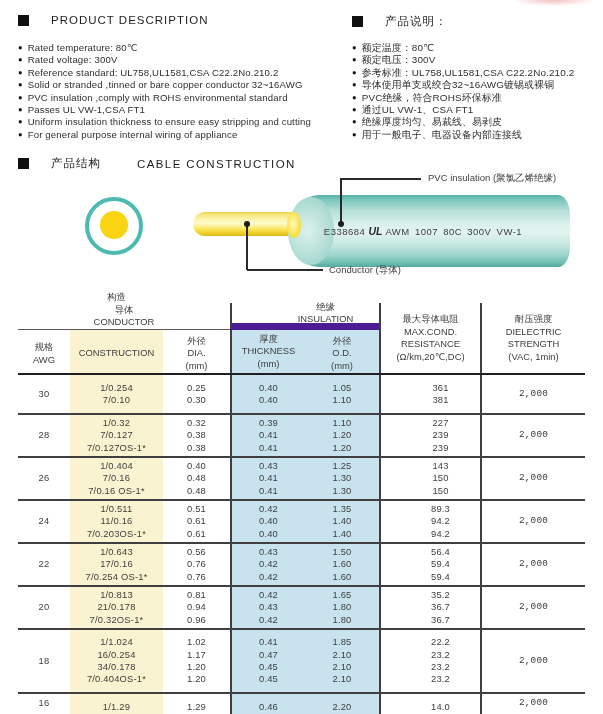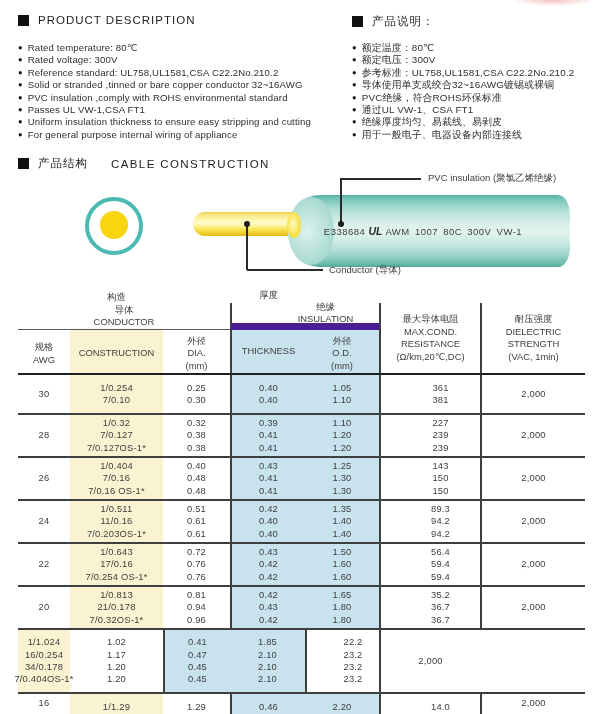--- a/index.html
+++ b/index.html
@@ -9,21 +9,21 @@
     --insulation-col-bg:#c9e3ee;
     --line-dark:#3f3f3f;
     --text-main:#353535;
   }
   html,body{margin:0;padding:0;background:#fff;}
   .page{
     position:relative;width:603px;height:714px;overflow:hidden;background:#ffffff;
     font-family:"Liberation Sans","DejaVu Sans",sans-serif;color:var(--text-main);
   }
   
-  .sec-title{position:absolute;display:flex;align-items:center;gap:9px;
+  .sec-title{position:absolute;display:flex;align-items:center;gap:22px;
     font-size:11.5px;letter-spacing:1px;color:#1d1d1d;}
   .sq{width:11px;height:11px;background:#101010;flex:0 0 auto;}
   .bullet-list{position:absolute;margin:0;padding:0;list-style:none;}
   .bullet-list li{display:flex;align-items:flex-start;line-height:12.4px;
     font-size:9.6px;color:#2f2f2f;letter-spacing:.15px;white-space:nowrap;}
   .bullet-list .b{font-size:7.5px;line-height:12.4px;margin-right:5px;color:#111;}
   #list-en{top:42px;left:18px;}
   #list-zh{top:42px;left:352px;}
   #list-zh li{font-size:9.9px;}
   .smudge{position:absolute;top:0;right:10px;width:78px;height:6px;
@@ -64,37 +64,37 @@
   .spec-table{position:absolute;left:18px;top:303px;width:567px;font-size:9.4px;color:#3d3d3d;}
   .thead{display:grid;grid-template-columns:52px 93px 67px 75px 74px 101px 105px;
     grid-template-rows:27px 43px;border-bottom:2.5px solid #1f1f1f;}
   .thead>div{display:flex;flex-direction:column;align-items:center;justify-content:center;
     text-align:center;box-sizing:border-box;line-height:12.5px;}
   .gh-conductor{grid-column:1/4;grid-row:1;border-bottom:1px solid #5a5a5a;}
   .gh-insulation{grid-column:4/6;grid-row:1;border-bottom:7px solid #4c1d95;border-left:2px solid var(--line-dark);padding-left:40px;}
   .h-awg{grid-column:1;grid-row:2;justify-content:flex-start;padding-top:4px;}
   .h-const{grid-column:2;grid-row:2;background:var(--construction-col-bg);justify-content:flex-start;padding-top:4px;gap:44px;}
   .h-dia{grid-column:3;grid-row:2;justify-content:flex-start;padding-top:4px;}
-  .h-thick{grid-column:4;grid-row:2;background:var(--insulation-col-bg);border-left:2px solid var(--line-dark);justify-content:flex-start;padding-top:0;gap:44px;}
+  .h-thick{grid-column:4;grid-row:2;background:var(--insulation-col-bg);border-left:2px solid var(--line-dark);justify-content:flex-start;padding-top:0;}
   .h-od{grid-column:5;grid-row:2;background:var(--insulation-col-bg);justify-content:flex-start;padding-top:4px;}
   .h-res{grid-column:6;grid-row:1/3;border-left:2px solid var(--line-dark);}
   .h-diel{grid-column:7;grid-row:1/3;border-left:2px solid var(--line-dark);}
   .rowgroup{display:grid;grid-template-columns:52px 93px 67px 75px 74px 101px 105px;}
   .rowgroup + .rowgroup{border-top:2px solid var(--line-dark);}
   .rowgroup{height:41px;}
   .rowgroup.lines-2{height:38px;}
   .rowgroup.lines-4{height:62px;}
   .rowgroup .cell{display:flex;flex-direction:column;justify-content:center;align-items:center;
     box-sizing:border-box;text-align:center;}
   .rowgroup .line{line-height:12.4px;white-space:nowrap;letter-spacing:.2px;}
   .c-const{background:var(--construction-col-bg);}
   .c-thick{background:var(--insulation-col-bg);border-left:2px solid var(--line-dark);}
   .c-od{background:var(--insulation-col-bg);}
   .c-res{border-left:2px solid var(--line-dark);padding-left:20px;}
-  .c-diel{border-left:2px solid var(--line-dark);}
+  .c-diel{border-left:2px solid var(--line-dark);font-family:Liberation Mono, monospace;}
   .rowgroup.last .c-awg,.rowgroup.last .c-diel{justify-content:flex-start;padding-top:3px;}
 </style>
 </head>
 <body>
 
 <div class="page">
   <div class="smudge"></div>
 
   <div class="sec-title" style="top:14px;left:18px;">
     <span class="sq"></span>
@@ -376,21 +376,21 @@
         <div class="rowgroup lines-3">
           <div class="cell c-awg">
             <div class="line">22</div>
           </div>
           <div class="cell c-const">
             <div class="line">1/0.643</div>
             <div class="line">17/0.16</div>
             <div class="line">7/0.254 OS-1*</div>
           </div>
           <div class="cell c-dia">
-            <div class="line">0.72</div>
+            <div class="line">0.56</div>
             <div class="line">0.76</div>
             <div class="line">0.76</div>
           </div>
           <div class="cell c-thick">
             <div class="line">0.43</div>
             <div class="line">0.42</div>
             <div class="line">0.42</div>
           </div>
           <div class="cell c-od">
             <div class="line">1.50</div>
@@ -433,20 +433,23 @@
           <div class="cell c-res">
             <div class="line">35.2</div>
             <div class="line">36.7</div>
             <div class="line">36.7</div>
           </div>
           <div class="cell c-diel">
             <div class="line">2,000</div>
           </div>
         </div>
         <div class="rowgroup lines-4">
+          <div class="cell c-awg">
+            <div class="line">18</div>
+          </div>
           <div class="cell c-const">
             <div class="line">1/1.024</div>
             <div class="line">16/0.254</div>
             <div class="line">34/0.178</div>
             <div class="line">7/0.404OS-1*</div>
           </div>
           <div class="cell c-dia">
             <div class="line">1.02</div>
             <div class="line">1.17</div>
             <div class="line">1.20</div>

